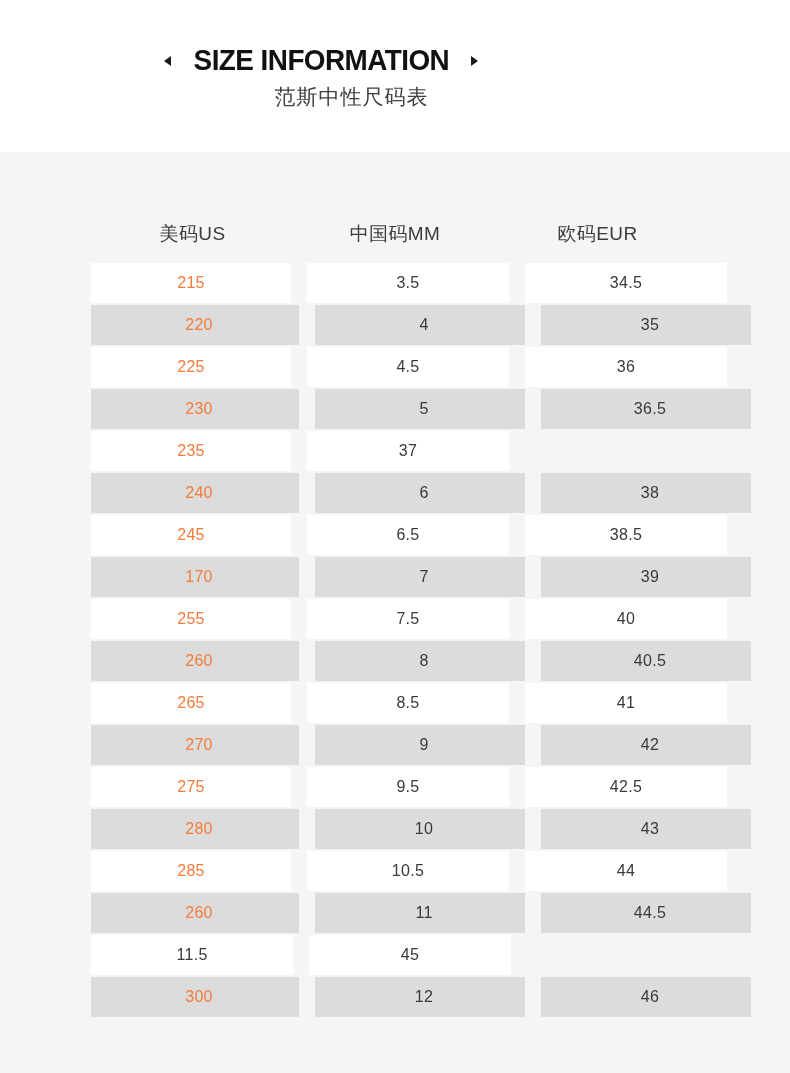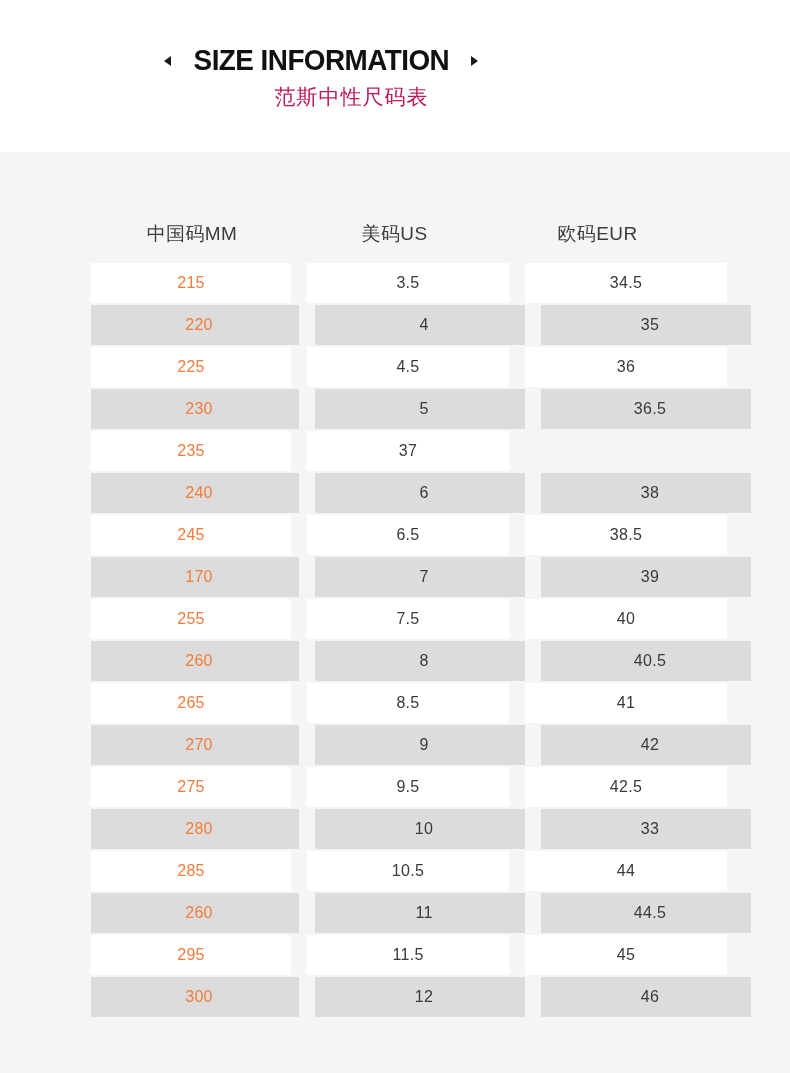--- a/index.html
+++ b/index.html
@@ -57,21 +57,21 @@
   .tri-left  { border-right: 7px solid #1a1a1a; }
   .tri-right { border-left: 7px solid #1a1a1a; }
 
   .subtitle {
     position: absolute;
     left: 0;
     top: 84px;
     width: 703px;
     text-align: center;
     font-size: 21px;
-    color: #be185d;
+    color: #404040;
     letter-spacing: 1px;
     line-height: 1.25;
     white-space: nowrap;
   }
 
   
   .table-wrap {
     position: absolute;
     left: 91px;
     top: 205px;
@@ -122,22 +122,22 @@
   <div class="title-row">
     <span class="tri tri-left"></span>
     <span class="title-text">SIZE INFORMATION</span>
     <span class="tri tri-right"></span>
   </div>
   <div class="subtitle">范斯中性尺码表</div>
 </div>
 
 <div class="table-wrap">
   <div class="thead">
+    <div class="th c1">美码US</div>
     <div class="th c0">中国码MM</div>
-    <div class="th c1">美码US</div>
     <div class="th c2">欧码EUR</div>
   </div>
   <div id="tbody">
       <div class="row odd">
         <div class="cell c0 mm">215</div>
         <div class="cell c1">3.5</div>
         <div class="cell c2">34.5</div>
       </div>
       <div class="row even">
         <div class="cell c0 mm">220</div>
@@ -194,34 +194,33 @@
         <div class="cell c2">42</div>
       </div>
       <div class="row odd">
         <div class="cell c0 mm">275</div>
         <div class="cell c1">9.5</div>
         <div class="cell c2">42.5</div>
       </div>
       <div class="row even">
         <div class="cell c0 mm">280</div>
         <div class="cell c1">10</div>
-        <div class="cell c2">33</div>
+        <div class="cell c2">43</div>
       </div>
       <div class="row odd">
         <div class="cell c0 mm">285</div>
         <div class="cell c1">10.5</div>
         <div class="cell c2">44</div>
       </div>
       <div class="row even">
         <div class="cell c0 mm">260</div>
         <div class="cell c1">11</div>
         <div class="cell c2">44.5</div>
       </div>
       <div class="row odd">
-        <div class="cell c0 mm">295</div>
         <div class="cell c1">11.5</div>
         <div class="cell c2">45</div>
       </div>
       <div class="row even">
         <div class="cell c0 mm">300</div>
         <div class="cell c1">12</div>
         <div class="cell c2">46</div>
       </div>
     </div>
 </div>

